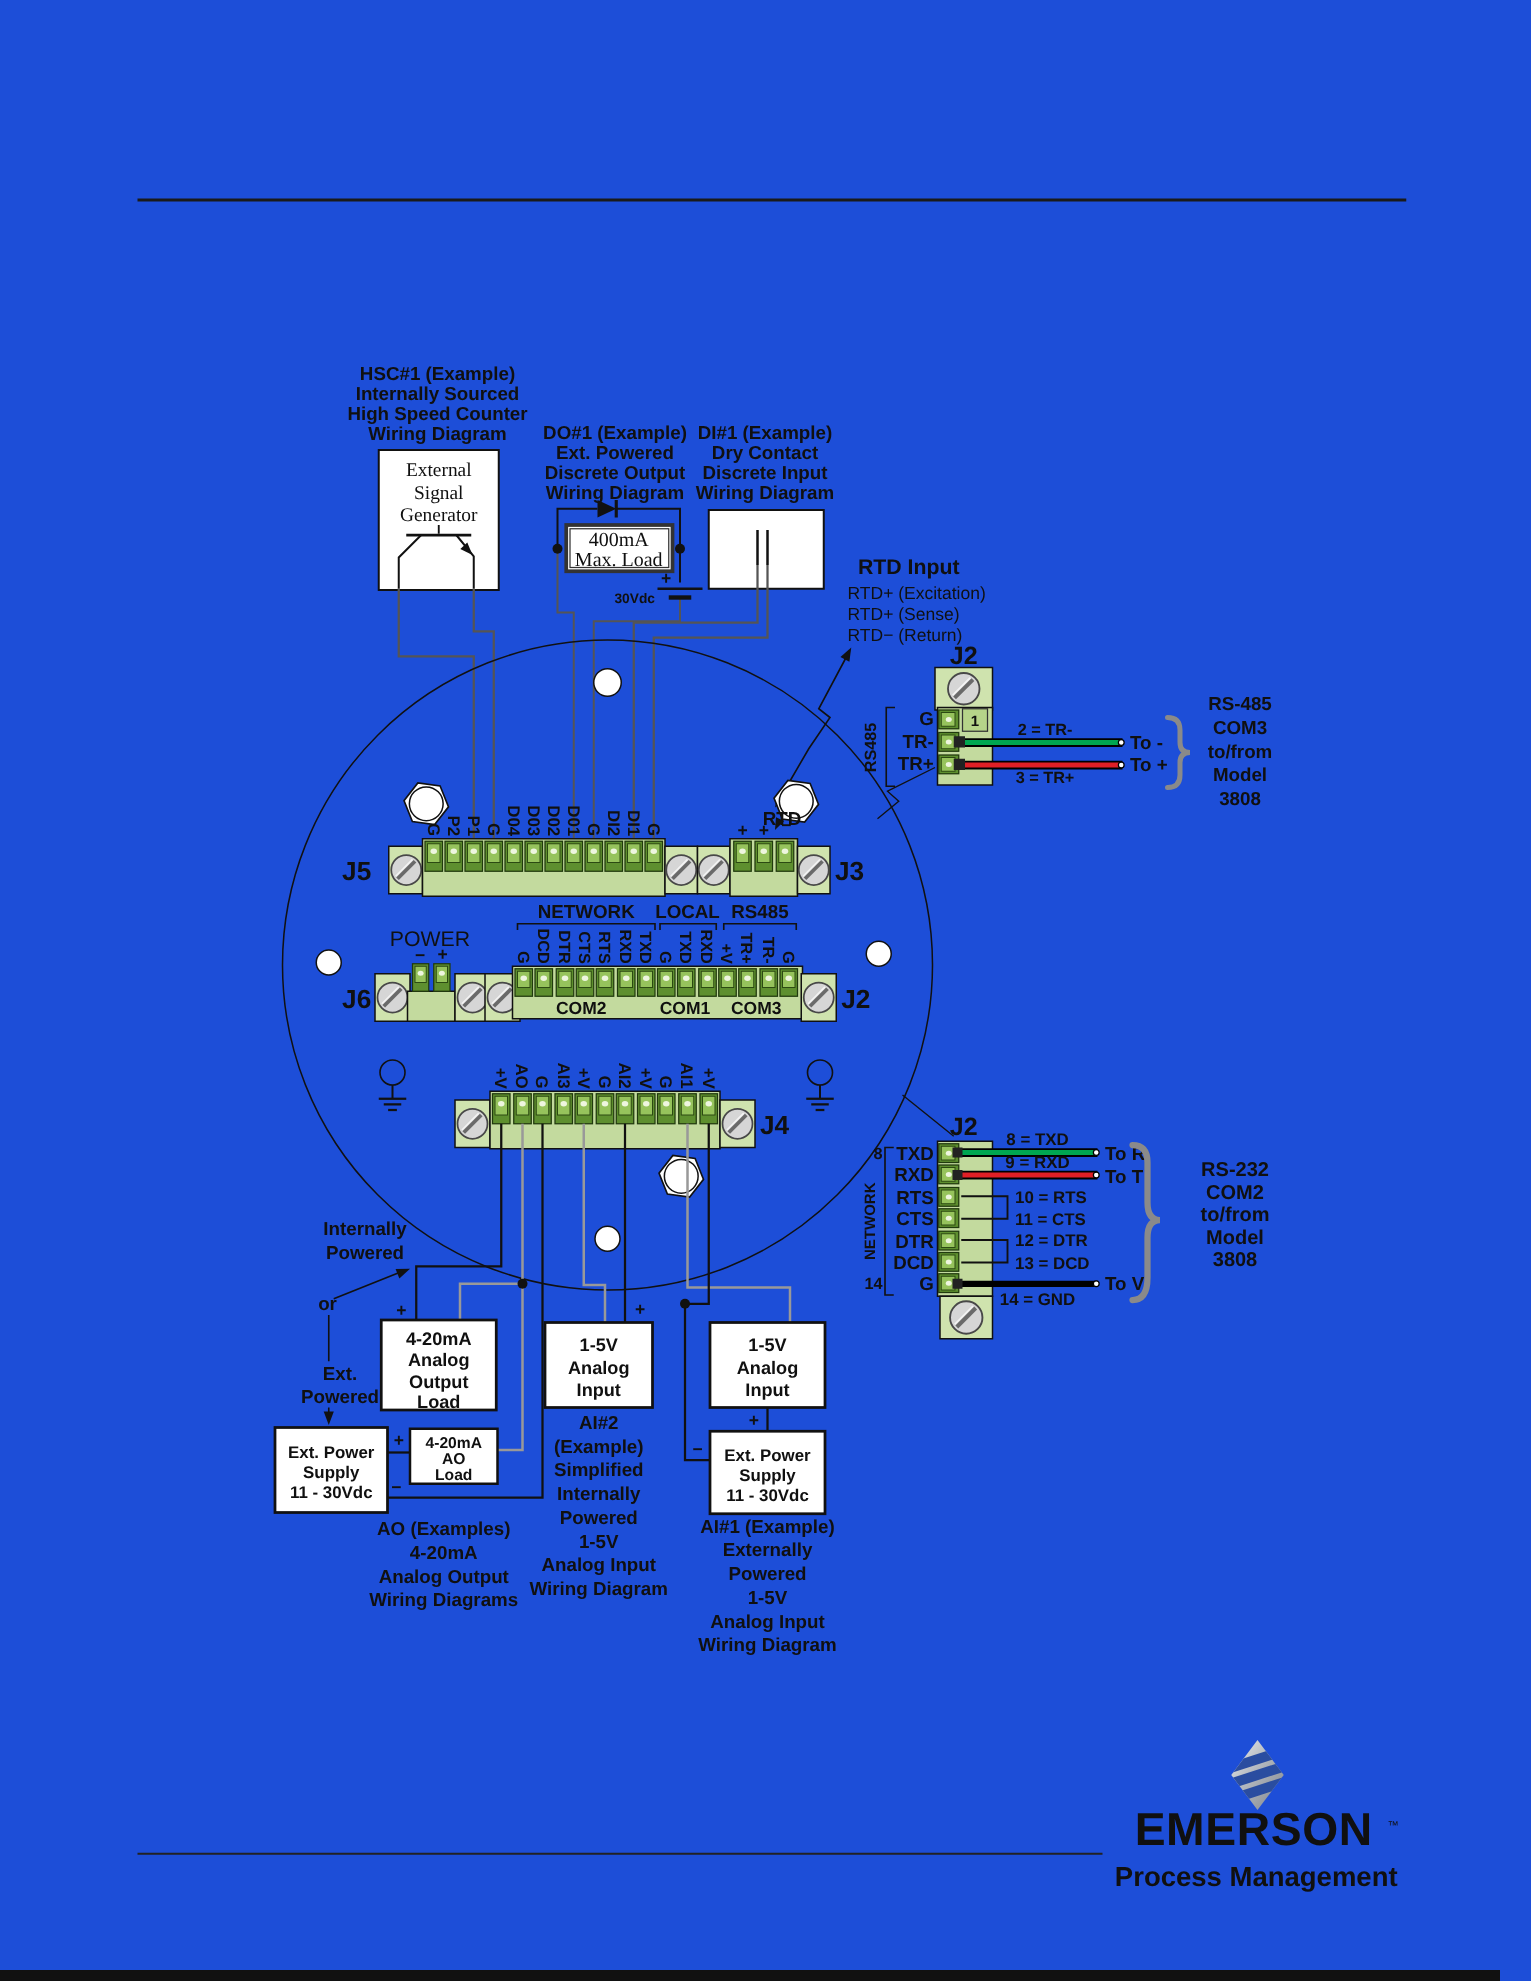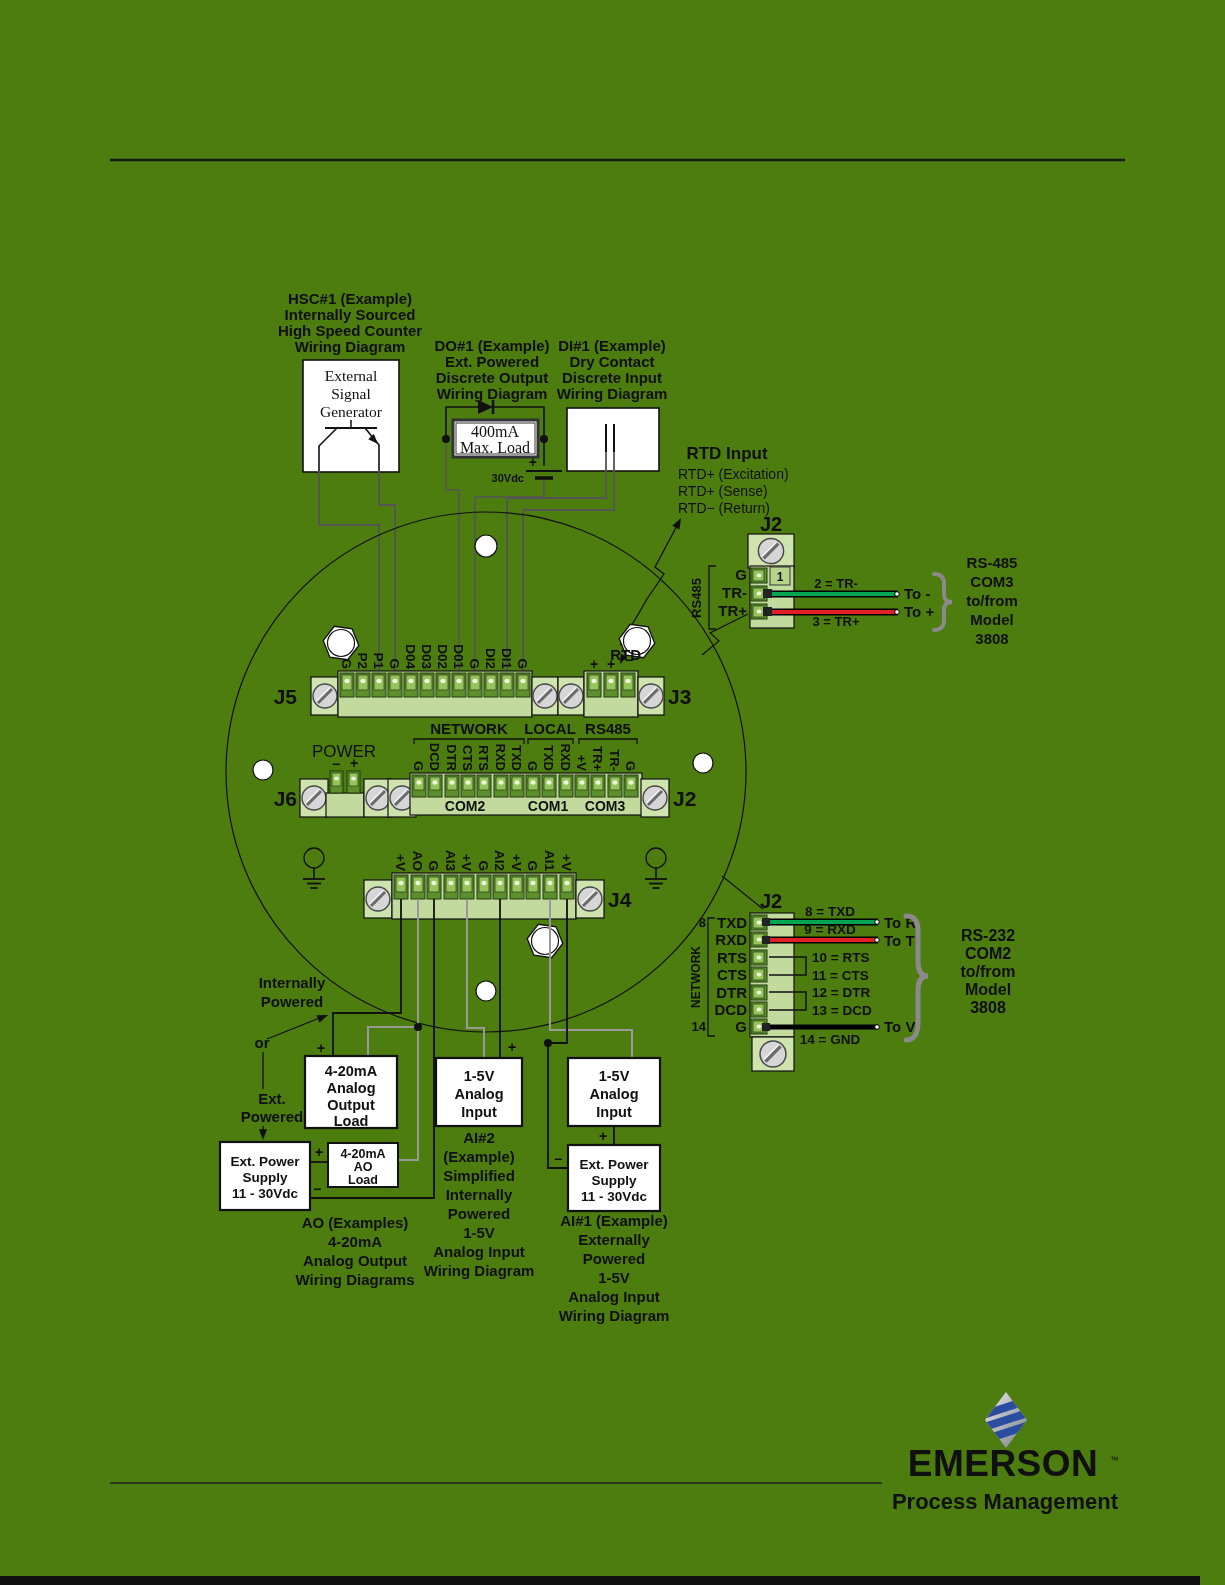--- a/index.html
+++ b/index.html
@@ -1,16 +1,16 @@
 <!DOCTYPE html>
 <html><head>
 <meta charset="utf-8">
 <style>
   html,body{margin:0;padding:0;background:#fff}
-  .page{position:relative;width:1225px;height:1585px;background:#4d7c0f;overflow:hidden}
+  .page{position:relative;width:1225px;height:1585px;background:#1d4ed8;overflow:hidden}
   svg{position:absolute;left:0;top:0}
   text{font-family:"Liberation Sans",sans-serif;fill:#101010}
   .b{font-weight:700}
   .m{text-anchor:middle}
   .e{text-anchor:end}
   .sf{font-family:"Liberation Serif",serif}
 </style>
 </head>
 <body>
 

